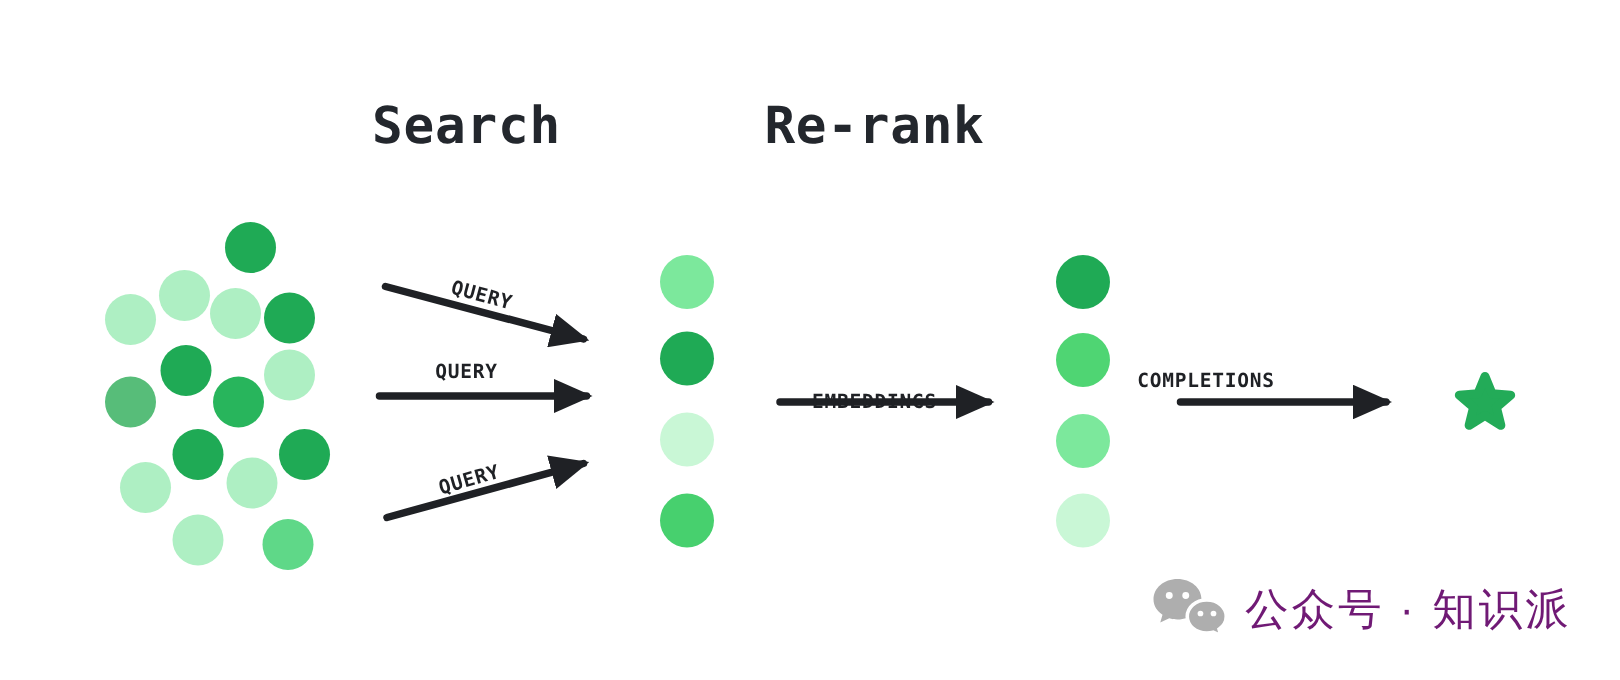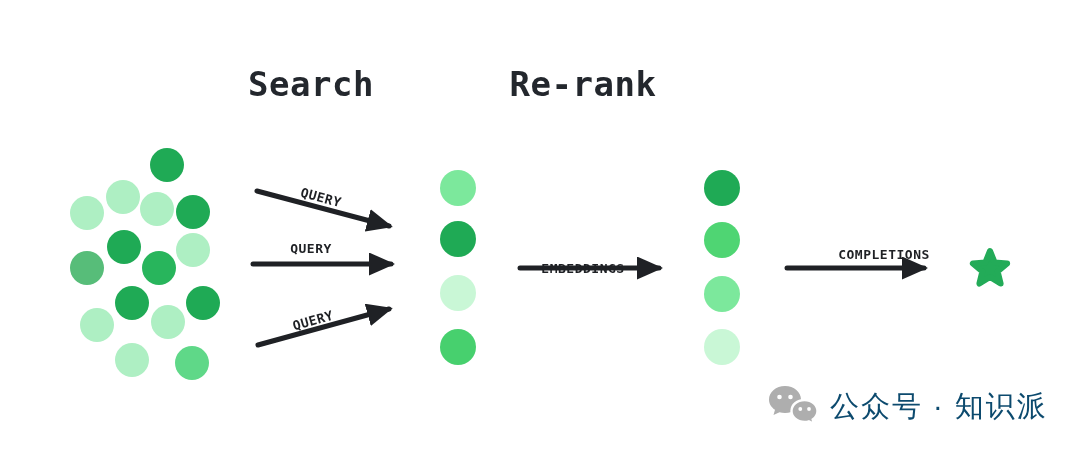--- a/index.html
+++ b/index.html
@@ -49,21 +49,21 @@
     left:768px;top:384px;
     display:flex;
     align-items:center;
     gap:10px;
     color:#b3b3b3;
   }
   .watermark-text{
     font-family:"Liberation Sans", sans-serif;
     font-size:29px;
     letter-spacing:2px;
-    color:#0c4a6e;
+    color:#701a75;
   }
   .star-box{position:absolute;left:966px;top:245px;width:48px;height:48px;}
 </style>
 </head>
 <body>
 
 <div class="canvas">
 
   <div class="stage-title" style="left:151px;">Search</div>
   <div class="stage-title" style="left:423px;">Re-rank</div>
@@ -108,21 +108,21 @@
       <line x1="253" y1="264" x2="391" y2="264" class="arrow-line" marker-end="url(#ah)"></line>
       <line x1="258" y1="345" x2="389" y2="309" class="arrow-line" marker-end="url(#ah)"></line>
       <line x1="520" y1="268" x2="659" y2="268" class="arrow-line" marker-end="url(#ah)"></line>
       <line x1="787" y1="268" x2="924" y2="268" class="arrow-line" marker-end="url(#ah)"></line>
     </svg>
 
   <div class="arrow-label rot-down" style="left:285px;top:190px;width:72px;">QUERY</div>
   <div class="arrow-label" style="left:275px;top:241px;width:72px;">QUERY</div>
   <div class="arrow-label rot-up" style="left:277px;top:313px;width:72px;">QUERY</div>
   <div class="arrow-label" style="left:523px;top:248px;width:120px;margin-top:13px;">EMBEDDINGS</div>
-  <div class="arrow-label" style="left:824px;top:247px;width:120px;">COMPLETIONS</div>
+  <div class="arrow-label" style="left:744px;top:247px;width:120px;">COMPLETIONS</div>
 
   <div class="star-box">
     <svg width="48" height="48" viewBox="-24 -24 48 48" xmlns="http://www.w3.org/2000/svg">
       <polygon points="0,-18 4.7,-6.47 17.12,-5.56 7.61,2.47 10.58,14.56 0,8 -10.58,14.56 -7.61,2.47 -17.12,-5.56 -4.7,-6.47" fill="#23ab58" stroke="#23ab58" stroke-width="6" stroke-linejoin="round"></polygon>
     </svg>
   </div>
 
   <div class="watermark">
     <svg width="52" height="46" viewBox="0 0 52 46" xmlns="http://www.w3.org/2000/svg">
       <path d="M17 2 C8 2 1 8 1 15.5 C1 20 3.5 23.5 7 25.8 L5.5 31 L11.5 28.2 C13.2 28.7 15 29 17 29 C26 29 33 23 33 15.5 C33 8 26 2 17 2 Z" fill="#aeaeae"></path>

